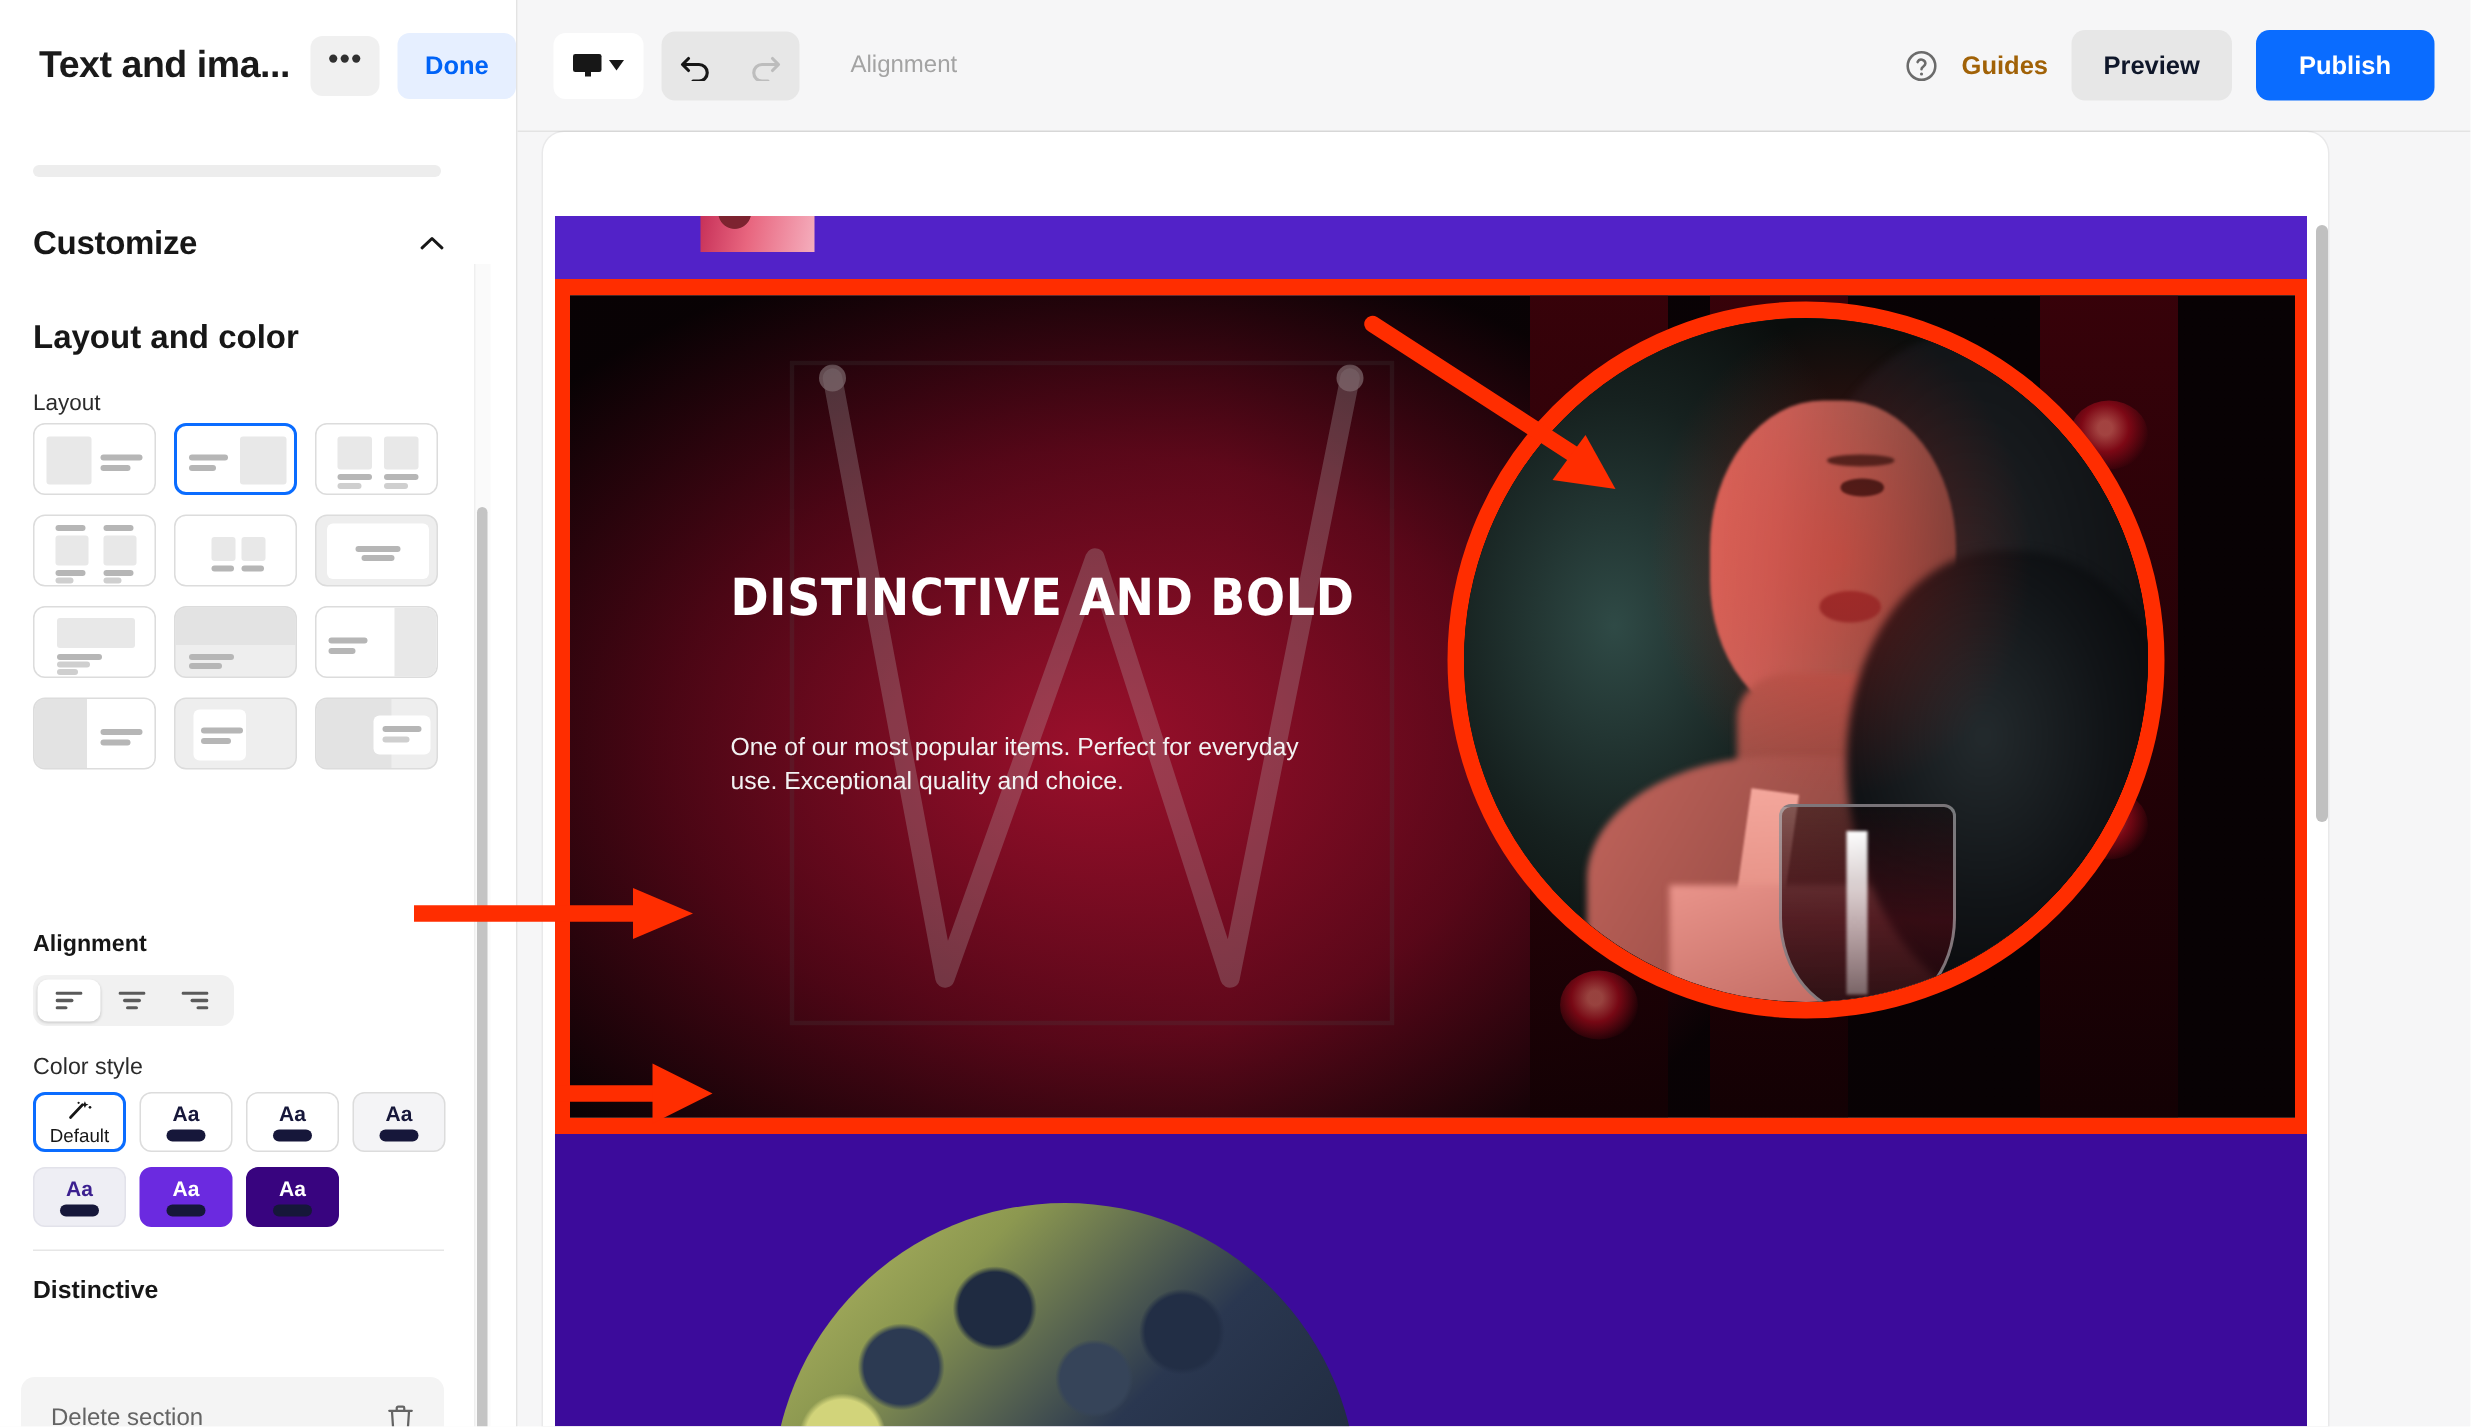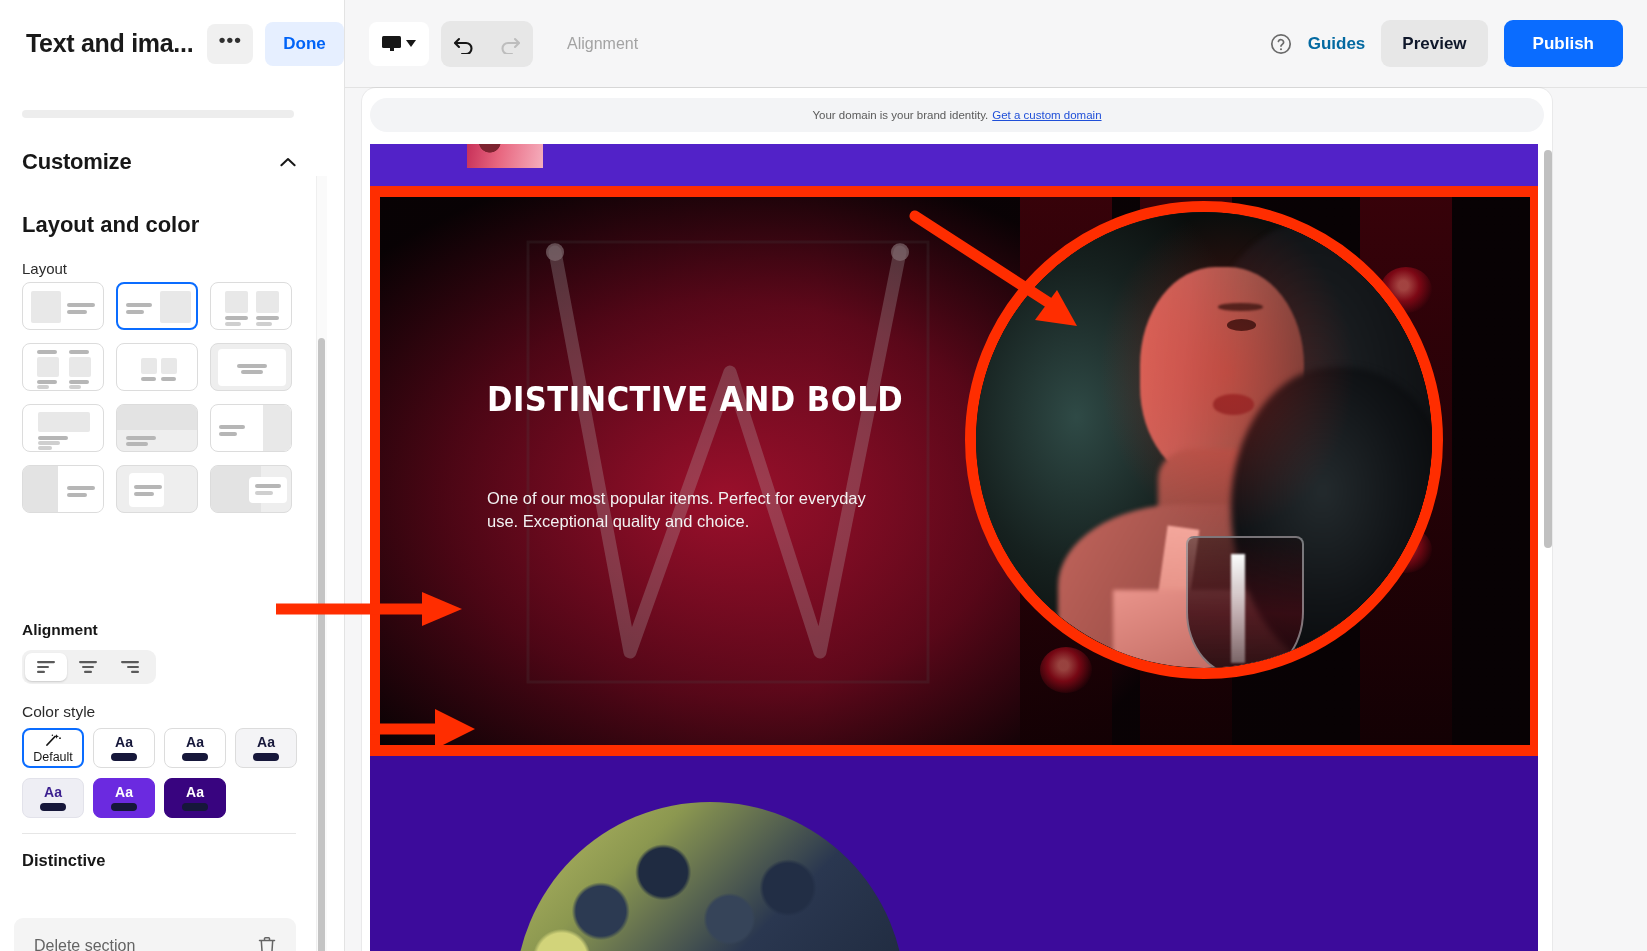--- a/index.html
+++ b/index.html
@@ -70,21 +70,21 @@
     cursor: pointer; display: flex; align-items: center; justify-content: center;
   }
   .autosaved { margin-left: 22px; font-size: 16px; color: #a3a3a3; }
 
   .tb-right {
     margin-left: auto; display: flex; align-items: center; gap: 16px;
     padding-right: 24px;
   }
   .help-ico { width: 22px; height: 22px; cursor: pointer; }
   .guides-link {
-    font-size: 17px; font-weight: 700; color: #0369a1; cursor: pointer;
+    font-size: 17px; font-weight: 700; color: #a16207; cursor: pointer;
     background: none; border: none;
   }
   .preview-btn {
     height: 47px; padding: 0 21px; border-radius: 9px; background: #e7e7e7;
     border: none; cursor: pointer; color: #0f172a; font-size: 17px; font-weight: 700;
   }
   .publish-btn {
     height: 47px; padding: 0 29px; border-radius: 9px; background: #0a6cff;
     border: none; cursor: pointer; color: #ffffff; font-size: 17px; font-weight: 700;
   }
@@ -584,24 +584,20 @@
       </svg>
     </button>
 
     <div class="sb-scroll-track"></div>
     <div class="sb-scroll"></div>
   </div>
 
   <div class="canvas">
     <div class="frame">
 
-      <div class="domain-bar">
-        <span>Your domain is your brand identity.</span>
-        <a class="domain-link" href="#">Get a custom domain</a>
-      </div>
 
       <div class="site">
 
         <div class="purple-top">
           <div class="thumb"></div>
         </div>
 
         <div class="hero-wrap">
           <div class="hero-outline"></div>
           <div class="hero">

